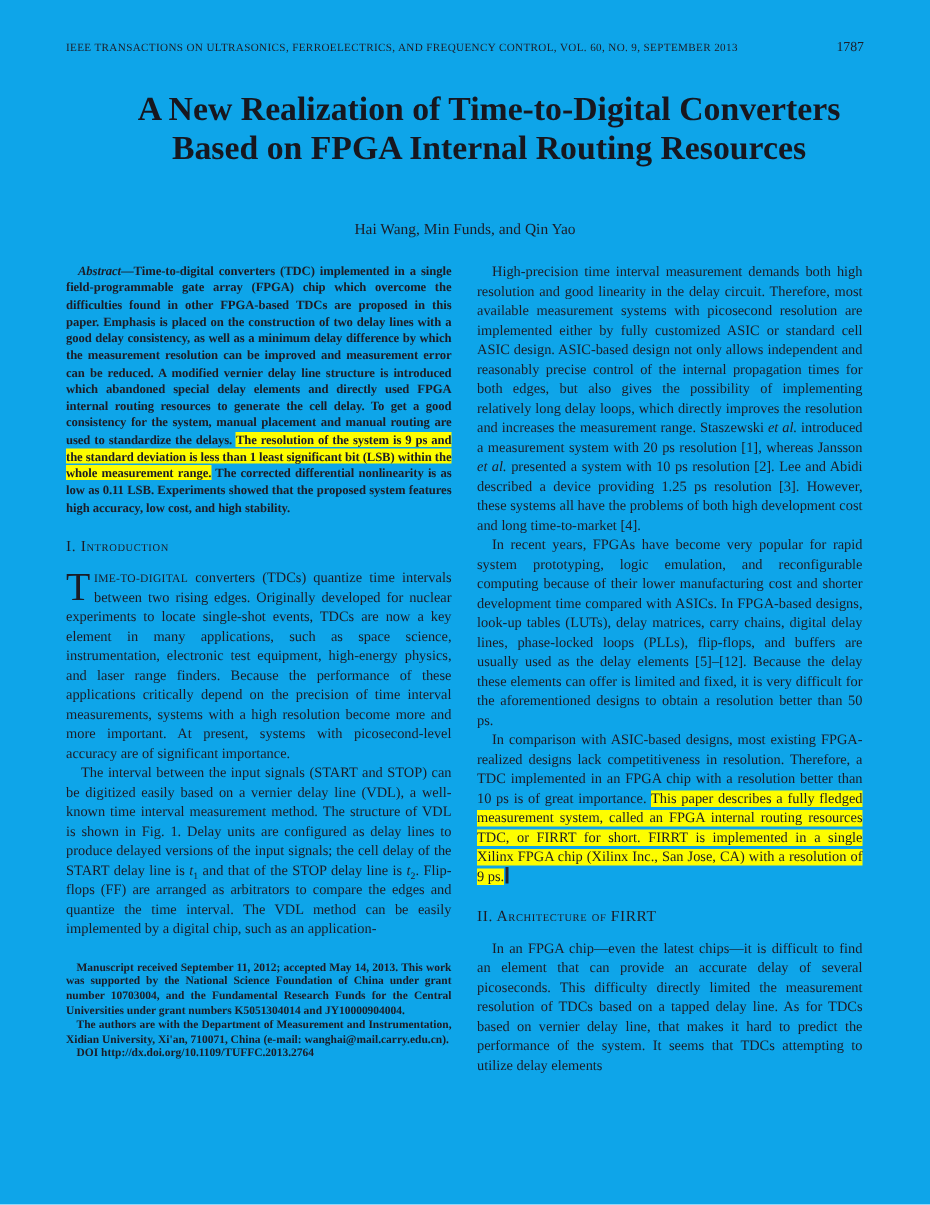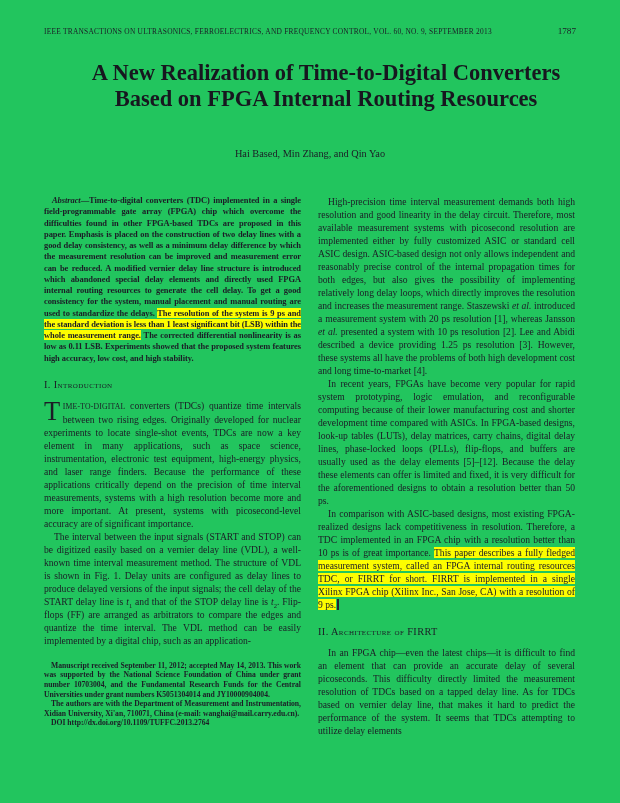--- a/index.html
+++ b/index.html
@@ -1,35 +1,35 @@
 <!DOCTYPE html>
 <html lang="en"><head>
 <meta charset="utf-8">
 <style>
   * { margin:0; padding:0; box-sizing:border-box; }
   html, body { background:#ffffff; }
   .page {
     position:relative; width:620px; height:803px; overflow:hidden;
-    background:#22c55e; color:#1c1c26;
+    background:#0ea5e9; color:#1c1c26;
     font-family:"Liberation Serif","DejaVu Serif",serif;
   }
   .running-head {
     position:absolute; top:26px; left:44px; width:532px;
     display:flex; justify-content:space-between; align-items:baseline;
   }
   .running-head .journal { font-size:7.4px; letter-spacing:0.25px; }
   .running-head .pageno { font-size:9.2px; }
   .title {
     position:absolute; top:60px; left:86px; width:480px;
     text-align:center; font-weight:bold; font-size:22.5px; line-height:1.17;
     color:#17171f;
   }
   .authors { position:absolute; top:148px; left:0; width:620px; text-align:center; font-size:10.3px; }
   .columns { position:absolute; top:175px; left:44px; width:532px; display:flex; gap:17px; }
-  .col { width:257px; text-align:justify; hyphens:auto;margin-top:20px; -webkit-hyphens:auto; }
+  .col { width:257px; text-align:justify; hyphens:auto; -webkit-hyphens:auto; }
   .abstract { font-size:8.45px; font-weight:bold; line-height:11.25px; text-indent:8px; letter-spacing:-0.05px; }
   .abstract-label { font-style:italic; }
   .sec-heading {
     text-align:left; font-variant:small-caps; font-size:10.3px;
     margin-top:15px; margin-bottom:9px; text-indent:0; letter-spacing:0.4px; font-weight:normal;
   }
   .body-p { font-size:9.6px; line-height:13px; text-indent:10px; }
   .body-p.noindent { text-indent:0; }
   .dropcap { float:left; font-size:26.5px; line-height:23px; padding-right:2.5px; margin-top:1px; }
   .sc { font-size:7.7px; letter-spacing:0.2px; }
@@ -47,21 +47,21 @@
 
 <div class="page">
 
   <div class="running-head">
     <span class="journal">IEEE TRANSACTIONS ON ULTRASONICS, FERROELECTRICS, AND FREQUENCY CONTROL, VOL. 60, NO. 9, SEPTEMBER 2013</span>
     <span class="pageno">1787</span>
   </div>
 
   <h1 class="title">A New Realization of Time-to-Digital Converters Based on FPGA Internal Routing Resources</h1>
 
-  <div class="authors">Hai Based, Min Zhang, and Qin Yao</div>
+  <div class="authors">Hai Wang, Min Funds, and Qin Yao</div>
 
   <div class="columns">
 
     <div class="col">
       <p class="abstract"><span class="abstract-label">Abstract</span><span>—</span><span>Time-to-digital converters (TDC) implemented in a single field-programmable gate array (FPGA) chip which overcome the difficulties found in other FPGA-based TDCs are proposed in this paper. Emphasis is placed on the construction of two delay lines with a good delay consistency, as well as a minimum delay difference by which the measurement resolution can be improved and measurement error can be reduced. A modified vernier delay line structure is introduced which abandoned special delay elements and directly used FPGA internal routing resources to generate the cell delay. To get a good consistency for the system, manual placement and manual routing are used to standardize the delays. </span><span class="hl">The resolution of the system is 9 ps and the standard deviation is less than 1 least significant bit (LSB) within the whole measurement range.</span><span> The corrected differential nonlinearity is as low as 0.11 LSB. Experiments showed that the proposed system features high accuracy, low cost, and high stability.</span></p>
 
       <h2 class="sec-heading">I. Introduction</h2>
 
       <p class="body-p noindent"><span class="dropcap">T</span><span class="sc">IME-TO-DIGITAL</span><span> converters (TDCs) quantize time intervals between two rising edges. Originally developed for nuclear experiments to locate single-shot events, TDCs are now a key element in many applications, such as space science, instrumentation, electronic test equipment, high-energy physics, and laser range finders. Because the performance of these applications critically depend on the precision of time interval measurements, systems with a high resolution become more and more important. At present, systems with picosecond-level accuracy are of significant importance.</span></p>
 

